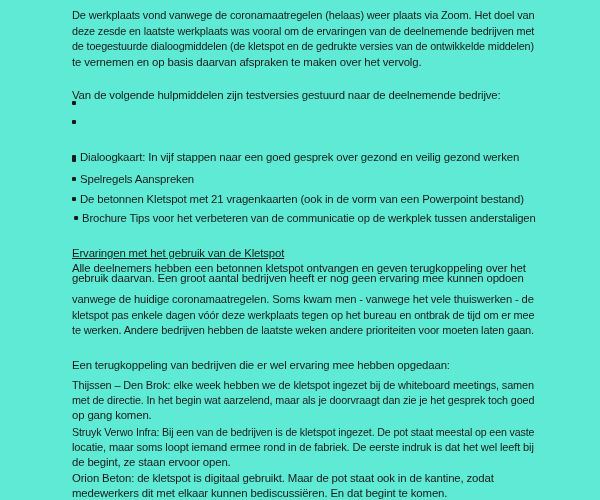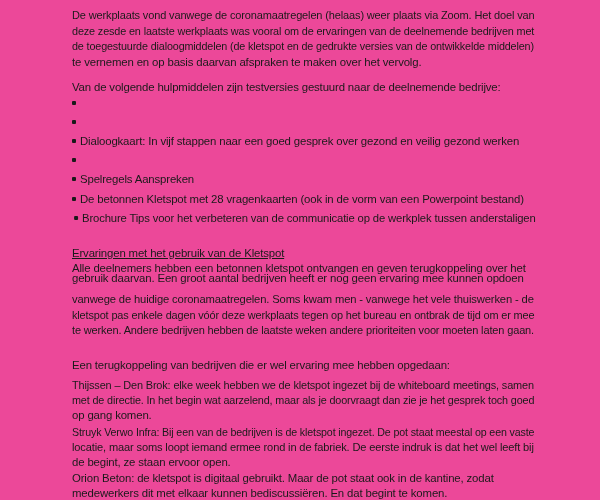--- a/index.html
+++ b/index.html
@@ -1,45 +1,45 @@
 <!DOCTYPE html>
 <html><head>
 <meta charset="utf-8">
 <style>
   html, body { margin: 0; padding: 0; background: #ffffff; }
   body { width: 600px; height: 500px; overflow: hidden; position: relative;
          font-family: "Liberation Sans", "DejaVu Sans", sans-serif; color: #1a1a1a; }
-  .page { position: absolute; left: 0; top: 0; width: 600px; height: 500px; background: #ec4899; }
+  .page { position: absolute; left: 0; top: 0; width: 600px; height: 500px; background: #5eead4; }
   .line { position: absolute; left: 72px; white-space: nowrap; font-size: 11.4px; line-height: 14px;
           letter-spacing: -0.15px; transform-origin: left center; }
   .bullet { position: absolute; left: 72px; white-space: nowrap; font-size: 11.4px; line-height: 14px; letter-spacing: -0.15px; }
   .bullet .dot { display: inline-block; width: 4px; height: 4px; background: #1a1a1a; border-radius: 1px;
                  margin-right: 4px; vertical-align: middle; position: relative; top: -1px; }
   .heading { text-decoration: underline; }
 </style>
 </head>
 <body>
 
 <div class="page">
 
   <div>
     <div class="line" style="top: 8px; transform: scaleX(0.967);">De werkplaats vond vanwege de coronamaatregelen (helaas) weer plaats via Zoom. Het doel van</div>
     <div class="line" style="top: 24px; transform: scaleX(0.953);">deze zesde en laatste werkplaats was vooral om de ervaringen van de deelnemende bedrijven met</div>
     <div class="line" style="top: 39px; transform: scaleX(0.947);">de toegestuurde dialoogmiddelen (de kletspot en de gedrukte versies van de ontwikkelde middelen)</div>
     <div class="line" style="top:55px">te vernemen en op basis daarvan afspraken te maken over het vervolg.</div>
   </div>
 
   <div>
-    <div class="line" style="top:80px">Van de volgende hulpmiddelen zijn testversies gestuurd naar de deelnemende bedrijve:</div>
+    <div class="line" style="top:88px">Van de volgende hulpmiddelen zijn testversies gestuurd naar de deelnemende bedrijve:</div>
     <div class="bullet" style="top:96px"><span class="dot"></span></div>
     <div class="bullet" style="top:115px"><span class="dot"></span></div>
-    <div class="bullet" style="top:134px"><span class="dot"></span><span>Dialoogkaart: In vijf stappen naar een goed gesprek over gezond en veilig gezond werken</span></div>
+    <div class="bullet" style="top:150px"><span class="dot"></span><span>Dialoogkaart: In vijf stappen naar een goed gesprek over gezond en veilig gezond werken</span></div>
     <div class="bullet" style="top:153px"><span class="dot"></span></div>
     <div class="bullet" style="top:172px"><span class="dot"></span><span>Spelregels Aanspreken</span></div>
-    <div class="bullet" style="top:192px"><span class="dot"></span><span>De betonnen Kletspot met 28 vragenkaarten (ook in de vorm van een Powerpoint bestand)</span></div>
+    <div class="bullet" style="top:192px"><span class="dot"></span><span>De betonnen Kletspot met 21 vragenkaarten (ook in de vorm van een Powerpoint bestand)</span></div>
     <div class="bullet" style="top: 211px; transform: scaleX(0.991);"><span class="dot"></span><span>Brochure Tips voor het verbeteren van de communicatie op de werkplek tussen anderstaligen</span></div>
   </div>
 
   <div>
     <div class="line heading" style="top:246px">Ervaringen met het gebruik van de Kletspot</div>
     <div class="line" style="top:261px">Alle deelnemers hebben een betonnen kletspot ontvangen en geven terugkoppeling over het</div>
     <div class="line" style="top:271px">gebruik daarvan.  Een groot aantal bedrijven heeft er nog geen ervaring mee kunnen opdoen</div>
     <div class="line" style="top: 292px; transform: scaleX(0.985);">vanwege de huidige coronamaatregelen. Soms kwam men - vanwege het vele thuiswerken - de</div>
     <div class="line" style="top: 308px; transform: scaleX(0.959);">kletspot pas enkele dagen vóór deze werkplaats tegen op het bureau en ontbrak de tijd om er mee</div>
     <div class="line" style="top: 323px; transform: scaleX(0.967);">te werken. Andere bedrijven hebben de laatste weken andere prioriteiten voor moeten laten gaan.</div>

